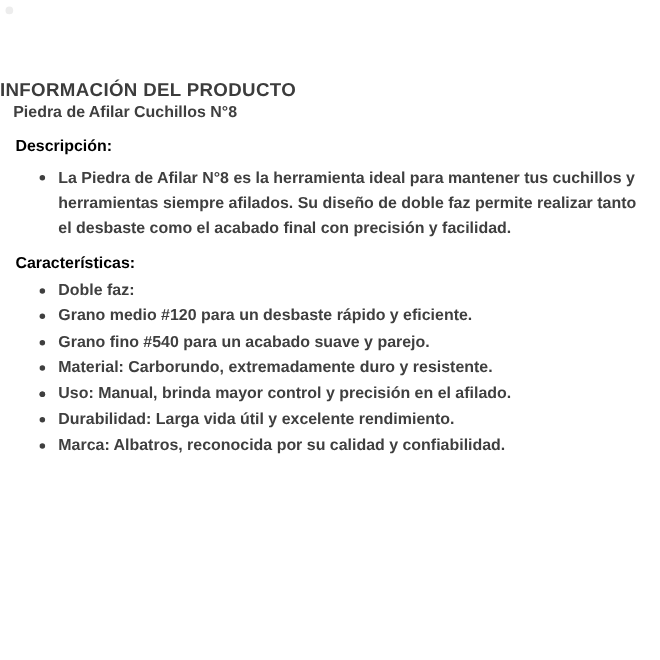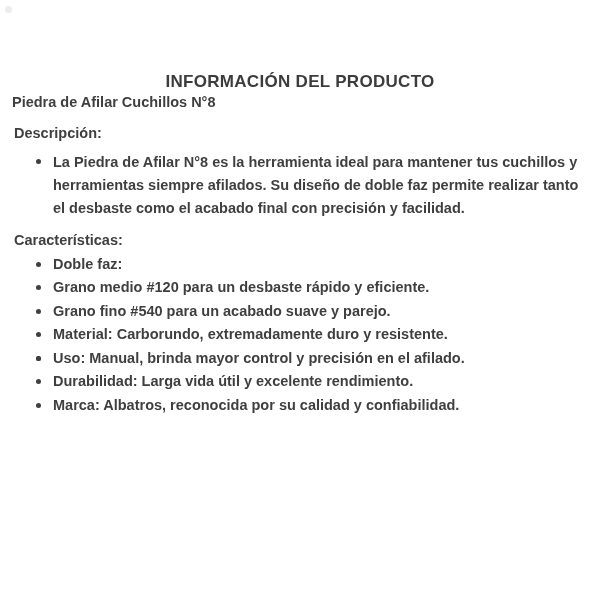--- a/index.html
+++ b/index.html
@@ -24,21 +24,21 @@
   .corner-dot {
     position: absolute;
     top: 6px;
     left: 5px;
     width: 7px;
     height: 7px;
     border-radius: 50%;
     background: #ededed;
   }
   .doc-title {
-    text-align: center;
+    text-align: left;
     font-size: 17px;
     font-weight: bold;
     letter-spacing: 0.3px;
     color: #3c3c3c;
     margin: 0;
     padding-top: 72px;
   }
   .content {
     padding: 0 12px 0 12px;
     box-sizing: border-box;
@@ -46,21 +46,21 @@
   .product-name {
     font-size: 14.5px;
     font-weight: bold;
     color: #3f3f3f;
     margin-bottom: 0;
     line-height: 1.5;
   }
   .section-label {
     font-size: 14.5px;
     font-weight: bold;
-    color: #404040;
+    color: #000000;
     margin-top: 9px;
     margin-bottom: 0;
     padding-left: 2px;
     line-height: 1.5;
   }
   ul.bullets {
     list-style: none;
     margin: 0;
     padding: 0;
   }

